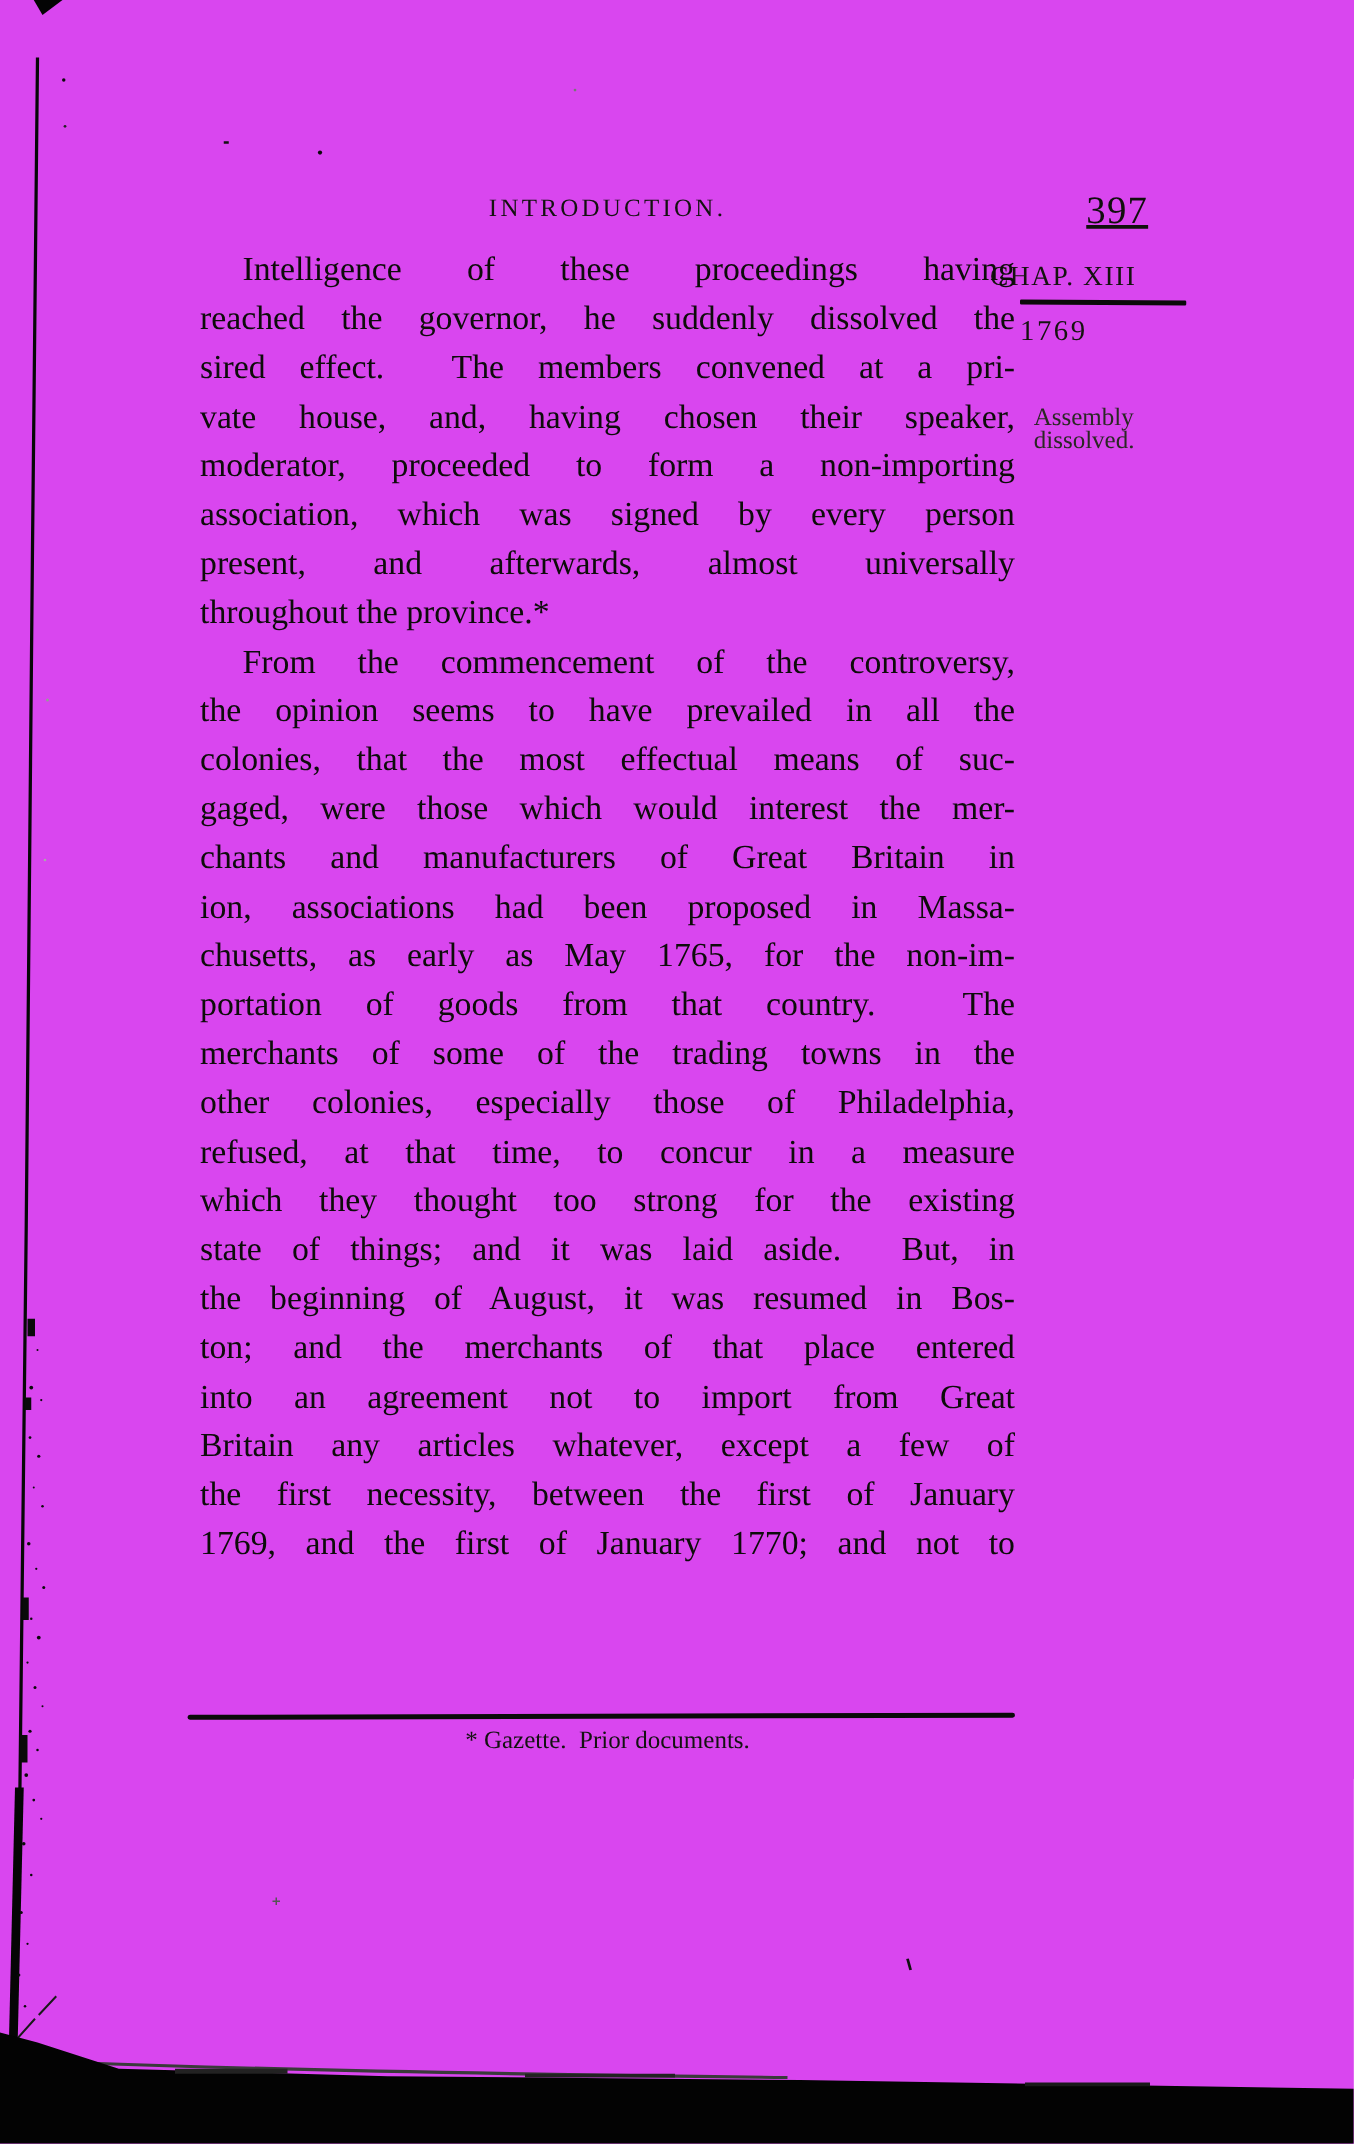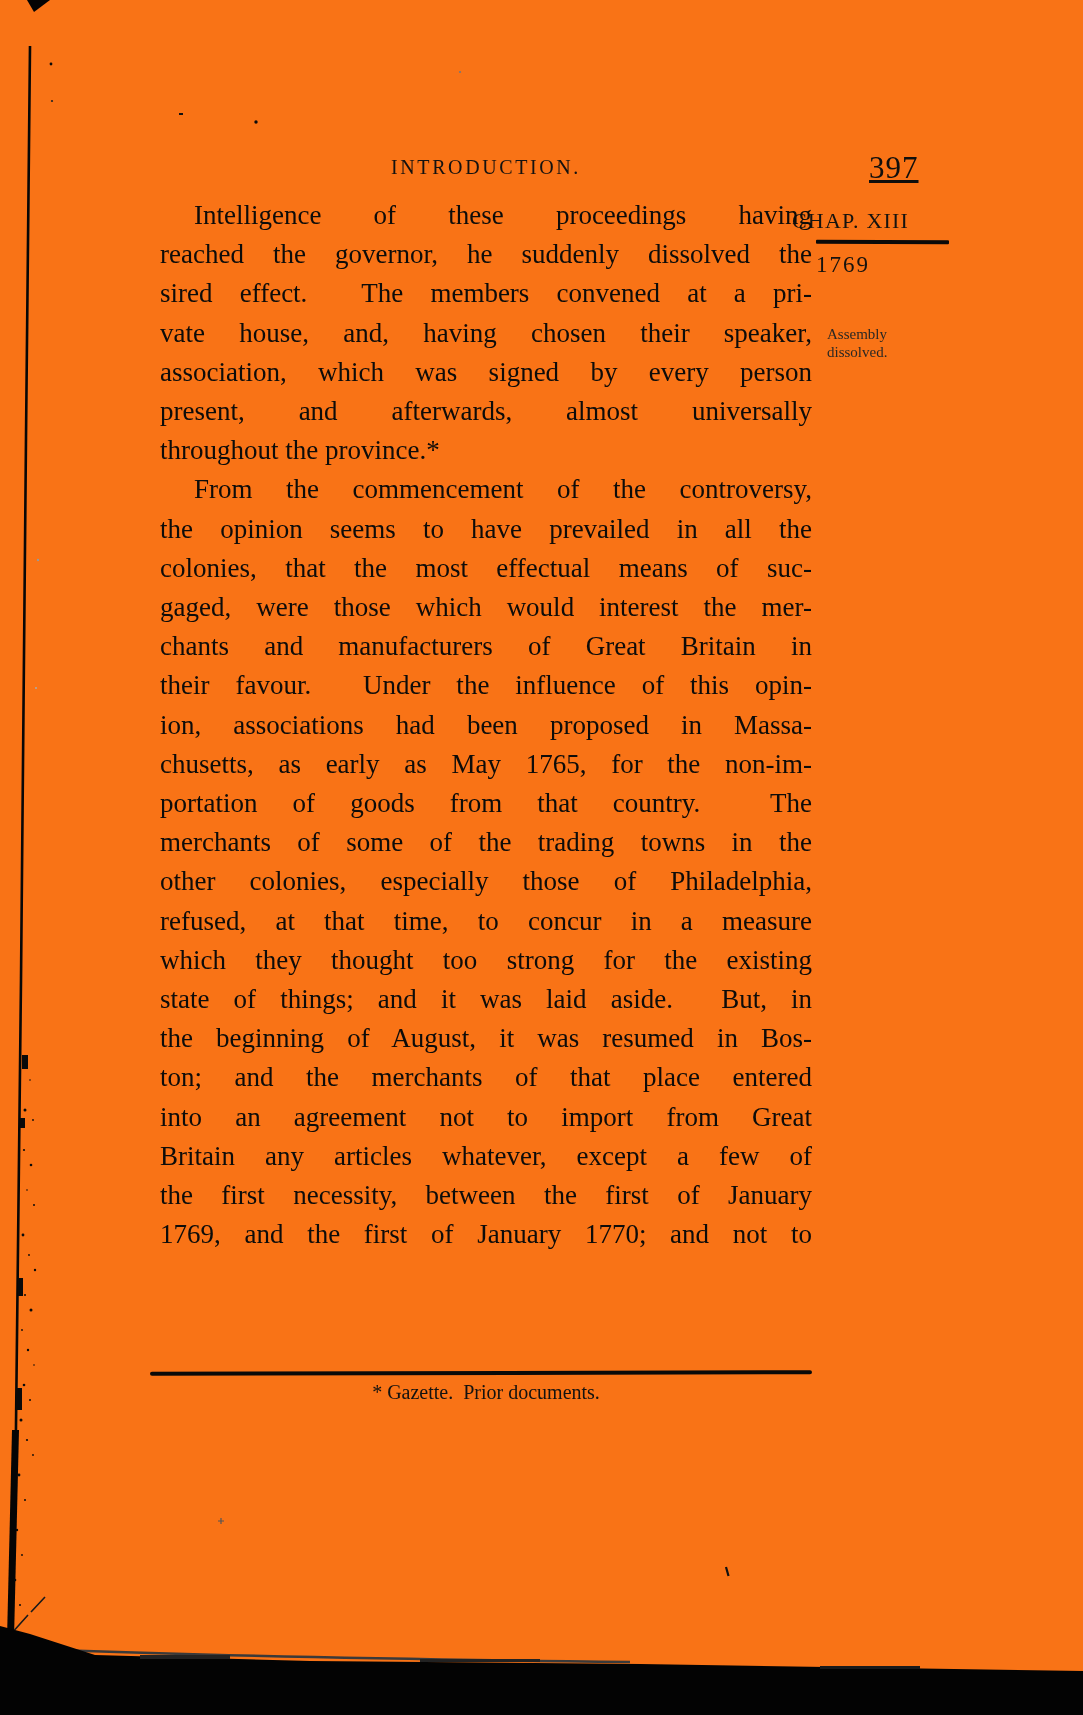--- a/index.html
+++ b/index.html
@@ -5,21 +5,21 @@
 <style>
   html,body{margin:0;padding:0;}
   body{
     width:1083px;height:1715px;
     background:#ffffff;
     font-family:"Liberation Serif", serif;
     color:#0e0d0b;
     position:relative;
     overflow:hidden;
   }
-  .page{position:absolute;inset:0;background:#f97316;}
+  .page{position:absolute;inset:0;background:#d946ef;}
 
   
   .running-header{position:absolute;left:160px;top:156px;width:652px;text-align:center;}
   .running-title{
     font-size:20px;letter-spacing:2.6px;font-weight:400;
     color:#141210;
   }
   .page-number{
     position:absolute;left:869px;top:150px;width:64px;
     font-size:31px;letter-spacing:1px;color:#100f0d;text-decoration:underline;
@@ -33,21 +33,21 @@
   .margin-rule{
     position:absolute;left:816px;top:240px;width:133px;height:4px;
     background:#0b0a09;border-radius:1px;transform:rotate(.3deg);
   }
   .year-note{
     position:absolute;left:816px;top:252px;width:133px;text-align:left;
     font-size:23px;letter-spacing:2px;color:#15130f;
   }
   .side-note{
     position:absolute;left:827px;top:326px;width:120px;
-    font-size:15px;line-height:17.5px;color:#2a2username:#2a2824;color:#2a2824;
+    font-size:20px;line-height:17.5px;color:#2a2username:#2a2824;color:#2a2824;
   }
 
   
   .body-text{
     position:absolute;left:160px;top:196px;width:652px;
     font-size:27px;line-height:39.2px;
   }
   .body-text .line{
     text-align:justify;text-align-last:justify;
     white-space:normal;
@@ -146,31 +146,31 @@
     <div>Assembly</div>
     <div>dissolved.</div>
   </div>
 
   <div class="body-text" id="body-lines">
       <div>
         <div class="line indent">Intelligence of these proceedings having</div>
         <div class="line">reached the governor, he suddenly dissolved the</div>
         <div class="line">sired effect.&nbsp; The members convened at a pri-</div>
         <div class="line">vate house, and, having chosen their speaker,</div>
+        <div class="line">moderator, proceeded to form a non-importing</div>
         <div class="line">association, which was signed by every person</div>
         <div class="line">present, and afterwards, almost universally</div>
         <div class="line no-just">throughout the province.*</div>
       </div>
       <div>
         <div class="line indent">From the commencement of the controversy,</div>
         <div class="line">the opinion seems to have prevailed in all the</div>
         <div class="line">colonies, that the most effectual means of suc-</div>
         <div class="line">gaged, were those which would interest the mer-</div>
         <div class="line">chants and manufacturers of Great Britain in</div>
-        <div class="line">their favour.&nbsp; Under the influence of this opin-</div>
         <div class="line">ion, associations had been proposed in Massa-</div>
         <div class="line">chusetts, as early as May 1765, for the non-im-</div>
         <div class="line">portation of goods from that country.&nbsp; The</div>
         <div class="line">merchants of some of the trading towns in the</div>
         <div class="line">other colonies, especially those of Philadelphia,</div>
         <div class="line">refused, at that time, to concur in a measure</div>
         <div class="line">which they thought too strong for the existing</div>
         <div class="line">state of things; and it was laid aside.&nbsp; But, in</div>
         <div class="line">the beginning of August, it was resumed in Bos-</div>
         <div class="line">ton; and the merchants of that place entered</div>

